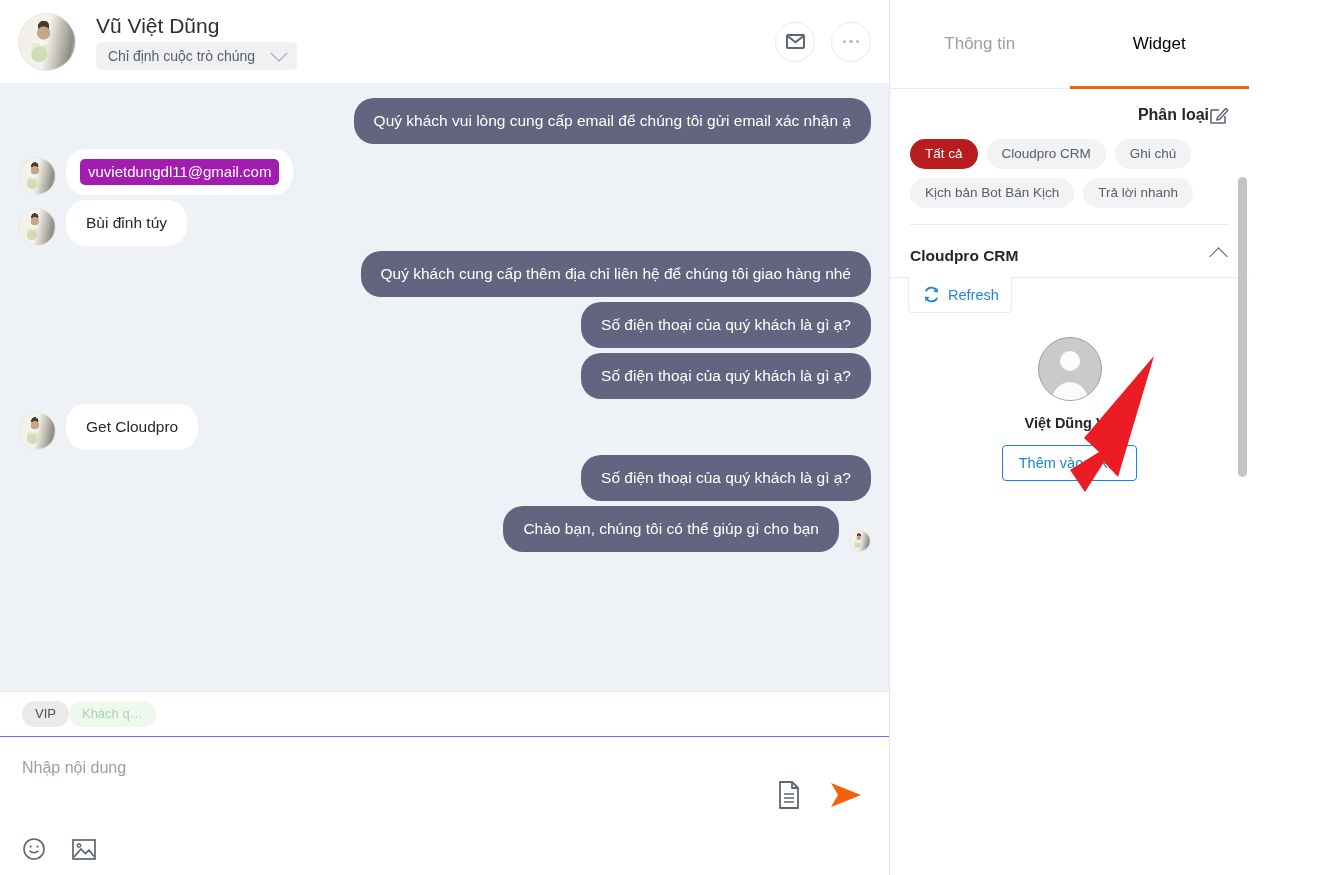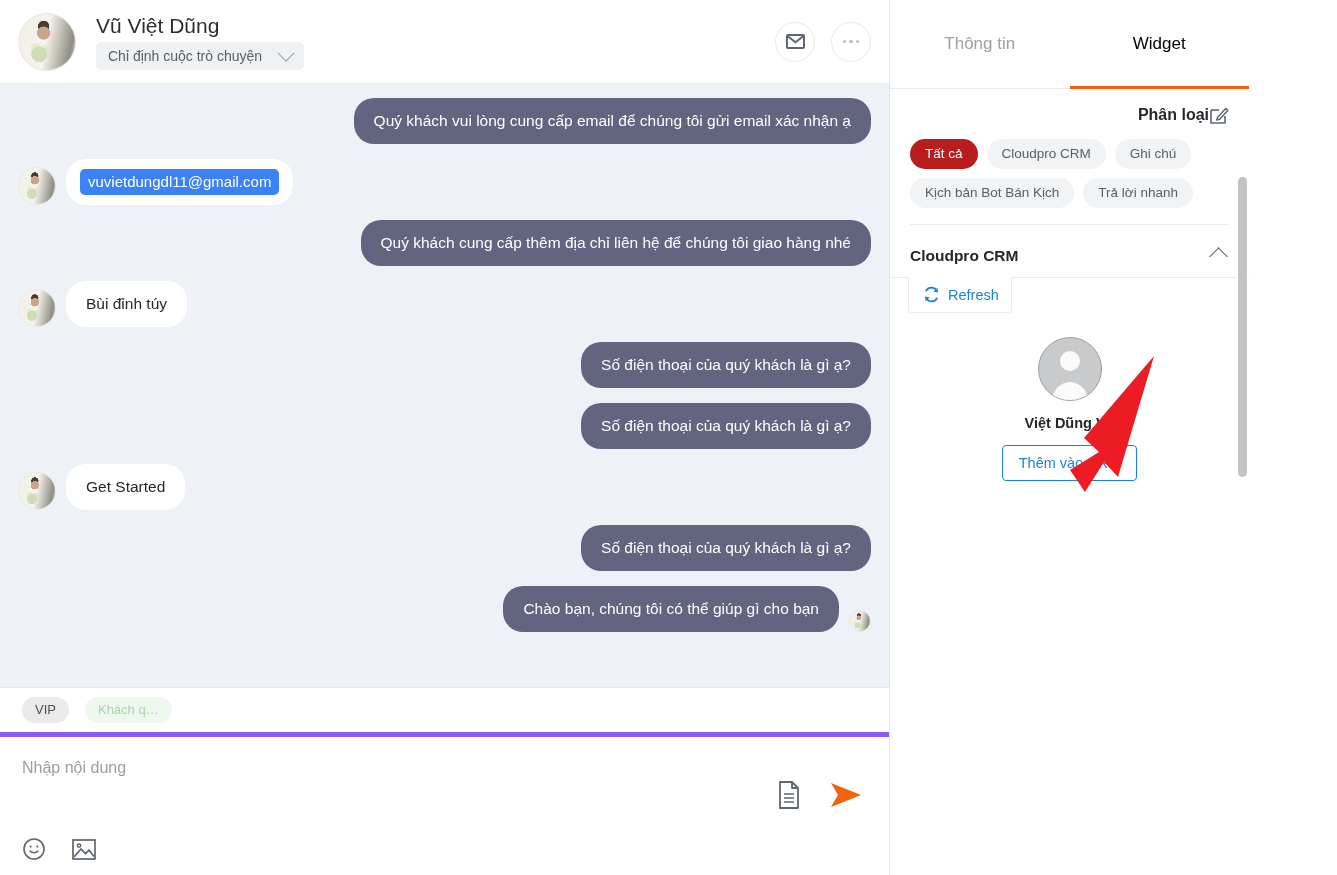--- a/index.html
+++ b/index.html
@@ -125,21 +125,21 @@
   }
 
   
   .messages {
     flex: 1 1 auto;
     overflow: hidden;
     padding: 14px 18px 8px 18px;
     box-sizing: border-box;
     display: flex;
     flex-direction: column;
-    gap: 15px;
+    gap: 5px;
     text-align: center;
   }
   .row {
     display: flex;
     align-items: flex-end;
     gap: 10px;
   }
   .row.in { justify-content: flex-start; }
   .row.out { justify-content: flex-end; }
 
@@ -171,37 +171,37 @@
     background: #63647f;
     color: #ffffff;
   }
   .bubble.in {
     background: #ffffff;
     color: #24282c;
   }
   .bubble.in.pad-email { padding: 10px 14px; }
   .email-chip {
     display: inline-block;
-    background: #3b82f6;
+    background: #a21caf;
     color: #ffffff;
     border-radius: 5px;
     padding: 4px 8px;
     font-size: 15px;
     line-height: 18px;
   }
 
   
   .tags-strip {
     flex: 0 0 auto;
     background: #ffffff;
     border-top: 1px solid #e6e9ec;
-    border-bottom: 5px solid #8b5cf6;
+    border-bottom: 1px solid #8b5cf6;
     padding: 9px 22px;
     display: flex;
-    gap: 16px;
+    gap: 0;
     align-items: flex-end;
     box-sizing: border-box;
   }
   .tag {
     font-size: 13px;
     border-radius: 13px;
     padding: 5px 13px;
     line-height: 16px;
   }
   .tag.grey { background: #ebe9ea; color: #4f5155; }
@@ -440,21 +440,21 @@
 
   <div class="chat-pane">
 
     <div class="chat-header">
       <div class="hdr-avatar">
         <div class="ph"></div>
       </div>
       <div class="hdr-meta">
         <div class="hdr-name">Vũ Việt Dũng</div>
         <div class="hdr-select">
-          <span>Chỉ định cuộc trò chuyện</span>
+          <span>Chỉ định cuộc trò chúng</span>
           <span class="caret"></span>
         </div>
       </div>
       <div class="hdr-actions">
         <div class="circ-btn">
           <svg width="19" height="15" viewBox="0 0 19 15">
             <rect x="1" y="1" width="17" height="13" rx="1" fill="none" stroke="#5f6672" stroke-width="2"></rect>
             <path d="M1.8 2.2 L9.5 8.3 L17.2 2.2" fill="none" stroke="#5f6672" stroke-width="2"></path>
           </svg>
         </div>
@@ -476,44 +476,44 @@
 
       <div class="row in">
         <div class="sm-avatar">
             <div class="ph"></div>
           </div>
         <div class="bubble in pad-email">
           <span class="email-chip">vuvietdungdl11@gmail.com</span>
         </div>
       </div>
 
-      <div class="row out">
-        <div class="bubble out">Quý khách cung cấp thêm địa chỉ liên hệ để chúng tôi giao hàng nhé</div>
-      </div>
-
       <div class="row in">
         <div class="sm-avatar">
             <div class="ph"></div>
           </div>
         <div class="bubble in">Bùi đỉnh túy</div>
       </div>
 
       <div class="row out">
+        <div class="bubble out">Quý khách cung cấp thêm địa chỉ liên hệ để chúng tôi giao hàng nhé</div>
+      </div>
+
+      <div class="row out">
         <div class="bubble out">Số điện thoại của quý khách là gì ạ?</div>
       </div>
 
       <div class="row out">
         <div class="bubble out">Số điện thoại của quý khách là gì ạ?</div>
       </div>
 
       <div class="row in">
         <div class="sm-avatar">
             <div class="ph"></div>
           </div>
-        <div class="bubble in">Get Started</div>
+        <div class="bubble in">Get Cloudpro</div>
       </div>
 
       <div class="row out">
         <div class="bubble out">Số điện thoại của quý khách là gì ạ?</div>
       </div>
 
       <div class="row out">
         <div class="bubble out">Chào bạn, chúng tôi có thể giúp gì cho bạn</div>
         <div class="sm-avatar tiny">
             <div class="ph"></div>

